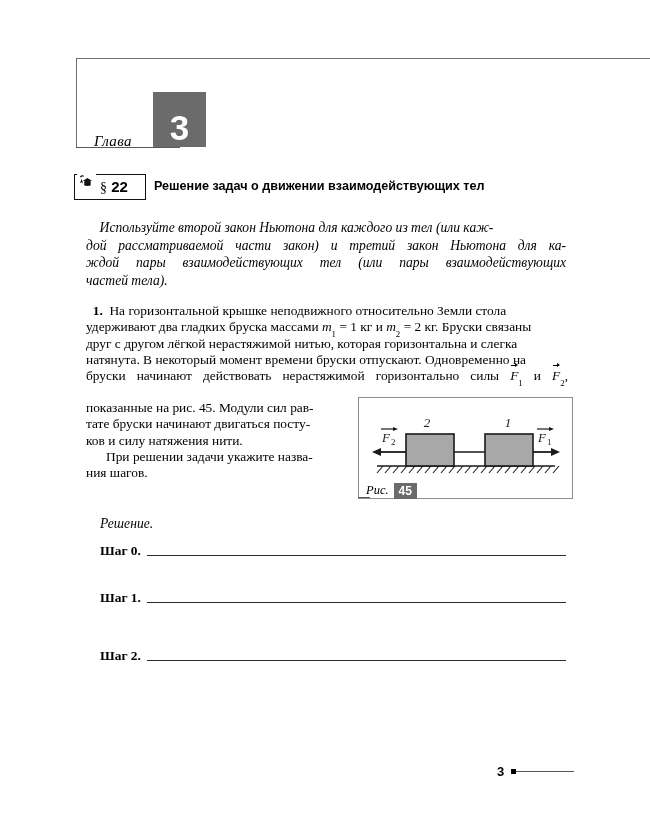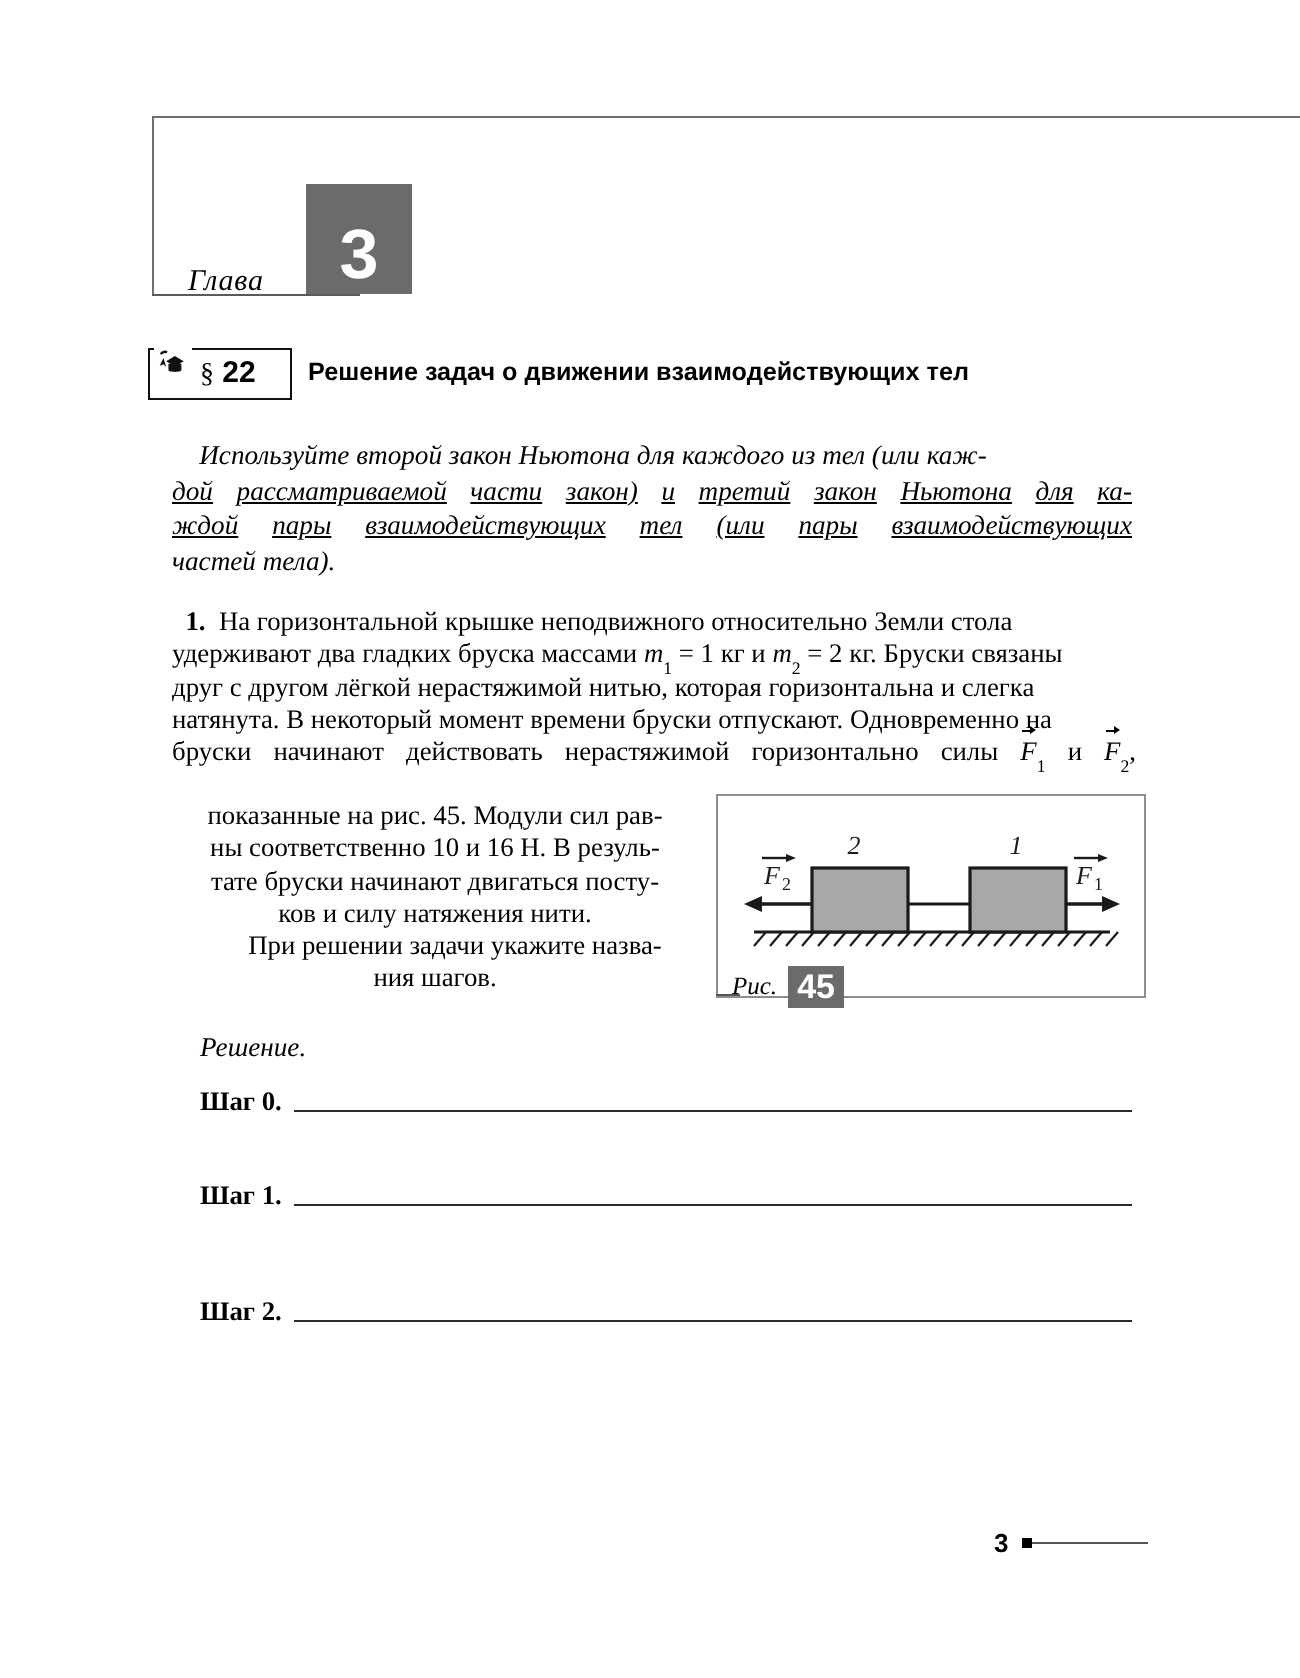--- a/index.html
+++ b/index.html
@@ -124,21 +124,21 @@
     font-style: italic;
     font-size: 13.6px;
     line-height: 17.6px;
     text-align: justify;
   }
   .lead .l { display: block; white-space: nowrap; }
   .lead .l.just {
     display: flex;
     justify-content: space-between;
   }
-  .lead .l.just > span { white-space: pre; text-decoration: underline; }
+  .lead .l.just > span { white-space: pre; }
 
   
   .problem {
     position: absolute;
     left: 86px; top: 303px;
     width: 482px;
     font-size: 13.4px;
     line-height: 16.3px;
   }
   .problem .pl {
@@ -173,21 +173,21 @@
   .ital { font-style: italic; }
 
   
   .problem-narrow {
     position: absolute;
     left: 86px; top: 400px;
     width: 263px;
     font-size: 13.4px;
     line-height: 16.3px;
   }
-  .problem-narrow .pl { display: block; white-space: nowrap; text-align: center; }
+  .problem-narrow .pl { display: block; white-space: nowrap; }
   .problem-narrow .pl.just { display: flex; justify-content: space-between; }
   .problem-narrow .pl.just > span { white-space: pre; }
   .indent-line { text-indent: 20px; }
 
   
   .figure-box {
     position: absolute;
     left: 358px; top: 397px;
     width: 215px; height: 102px;
     border: 1px solid #8d8d8d;
@@ -203,21 +203,21 @@
   }
   .fig-caption .ris {
     font-style: italic;
     font-size: 12.5px;
   }
   .fig-caption .ris-num {
     background: #6b6b6b;
     color: #fff;
     font-family: "Liberation Sans", "DejaVu Sans", sans-serif;
     font-weight: bold;
-    font-size: 17px;
+    font-size: 12px;
     padding: 1.5px 5px 2px 5px;
     line-height: 1;
   }
   .fig-underline {
     position: absolute;
     left: 358px; top: 497px;
     width: 12px; height: 0;
     border-top: 1px solid #555;
   }
 
@@ -341,21 +341,20 @@
         <span>горизонтально</span>
         <span>силы</span>
         <span><span class="vecf"><span>F</span></span><sub>1</sub></span>
         <span>и</span>
         <span><span class="vecf"><span>F</span></span><sub>2</sub><span>,</span></span>
     </span>
   </div>
 
   <div class="problem-narrow">
     <span class="pl">показанные на рис. 45. Модули сил рав-</span>
-    <span class="pl">ны соответственно 10 и 16 Н. В резуль-</span>
     <span class="pl">тате бруски начинают двигаться посту-</span>
     <span class="pl">ков и силу натяжения нити.</span>
     <span class="pl indent-line">При решении задачи укажите назва-</span>
     <span class="pl">ния шагов.</span>
   </div>
 
   <div class="figure-box">
     <svg width="213" height="100" viewBox="0 0 213 100">
 
       <line x1="18" y1="68" x2="196" y2="68" stroke="#1a1a1a" stroke-width="1.6"></line>

